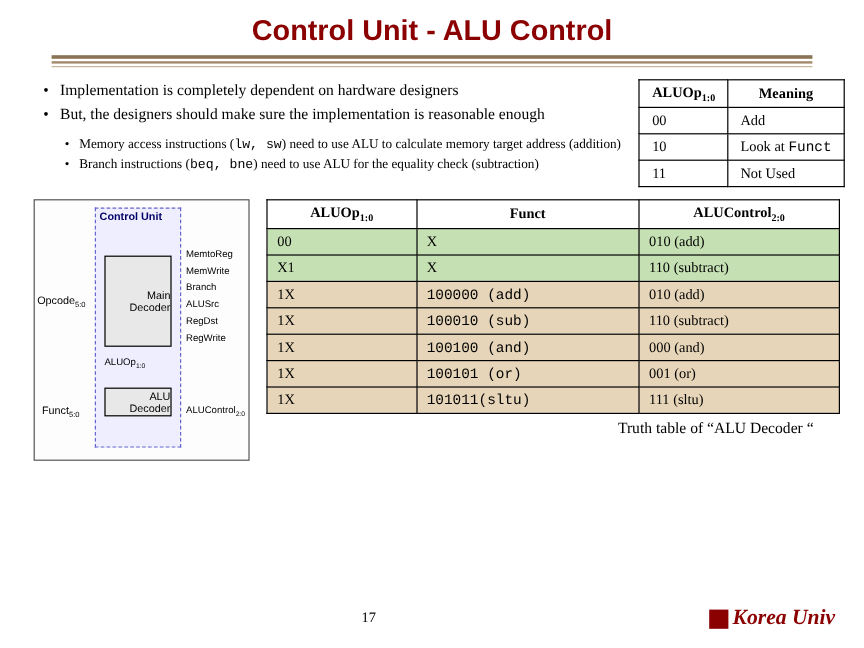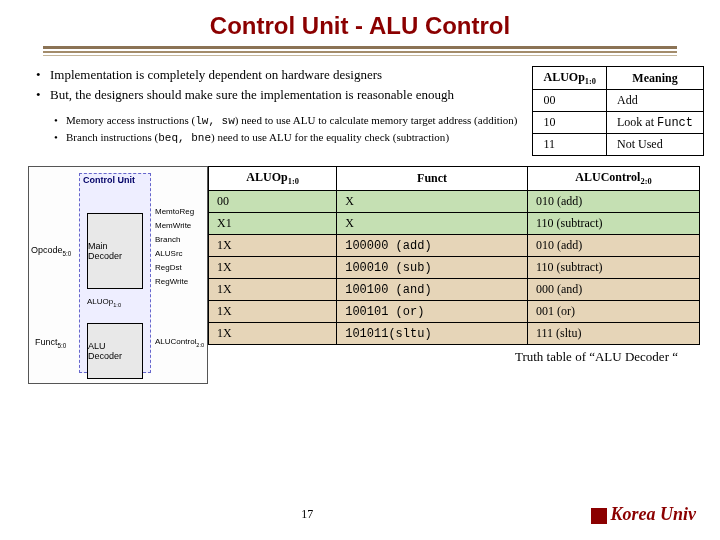--- a/index.html
+++ b/index.html
@@ -27,26 +27,26 @@
   .sub-bullets { margin-left: 18px; font-size: 11px; line-height: 1.3; color: #000; }
   .sub-bullets .bullet .dot { width: 12px; }
   .mono { font-family: 'Courier New', monospace; }
   .bold { font-weight: normal; }
   .tbl { border-collapse: collapse; }
   .tbl th, .tbl td { border: 1.5px solid #000; padding: 3px 8px; font-size: 12px; }
   .tbl th { font-weight: bold; text-align: center; }
   .tbl-small { flex-shrink: 0; }
   .tbl-small th, .tbl-small td { font-size: 12px; padding: 3px 10px; }
   sub { font-size: 0.7em; vertical-align: sub; }
-  .mid-row { display: flex; padding: 6px 20px 0 28px; align-items: flex-start; }
+  .mid-row { display: flex; padding: 6px 20px 0 28px; gap: 14px; align-items: flex-start; }
   .diagram {
     width: 180px; height: 218px; border: 1px solid #555; flex-shrink: 0;
     background: #fdfdfd; position: relative; font-family: Arial, sans-serif;
   }
-  .box { position: absolute; border: 1px solid #000; background: #fff; font-size: 9px; text-align: left; display:flex; align-items:center; justify-content:center; }
+  .box { position: absolute; border: 1px solid #000; background: #fff; font-size: 9px; text-align: right; display:flex; align-items:center; justify-content:center; }
   .dlabel { position: absolute; font-size: 9px; }
   .big-table { flex: 1; }
   .big-table table { width: 100%; }
   .big-table th { background: #fff; }
   .big-table td { font-size: 12px; }
   .row-green td { background: #c5e0b3; }
   .row-tan td { background: #e6d5b8; margin-left: 44px; }
   .caption { text-align: right; font-size: 13px; margin-top: 4px; padding-right: 22px; }
   .footer {
     position: absolute; bottom: 6px; width: 100%;
@@ -117,21 +117,21 @@
     </table>
 </div>
 
 <div class="mid-row">
   <div class="diagram">
     <div class="box" style="left:50px;top:6px;width:72px;height:200px;background:#eef;border:1px dashed #66c"></div>
     <div class="dlabel" style="left:54px;top:8px;color:#006;font-weight:bold;width:60px">Control
 Unit</div>
     <div class="box" style="left:58px;top:46px;width:56px;height:76px;background:#e8e8e8">Main
 Decoder</div>
-    <div class="box" style="left:58px;top:156px;width:56px;height:56px;background:#e8e8e8">ALU
+    <div class="box" style="left:58px;top:156px;width:56px;height:24px;background:#e8e8e8">ALU
 Decoder</div>
     <div class="dlabel" style="left:2px;top:78px"><span>Opcode</span><sub>5:0</sub></div>
     <div class="dlabel" style="left:6px;top:170px"><span>Funct</span><sub>5:0</sub></div>
     <div class="dlabel" style="left:58px;top:130px;font-size:8px"><span>ALUOp</span><sub>1:0</sub></div>
     <div class="dlabel" style="left:126px;top:40px;font-size:8px">MemtoReg</div>
     <div class="dlabel" style="left:126px;top:54px;font-size:8px">MemWrite</div>
     <div class="dlabel" style="left:126px;top:68px;font-size:8px">Branch</div>
     <div class="dlabel" style="left:126px;top:82px;font-size:8px">ALUSrc</div>
     <div class="dlabel" style="left:126px;top:96px;font-size:8px">RegDst</div>
     <div class="dlabel" style="left:126px;top:110px;font-size:8px">RegWrite</div>

